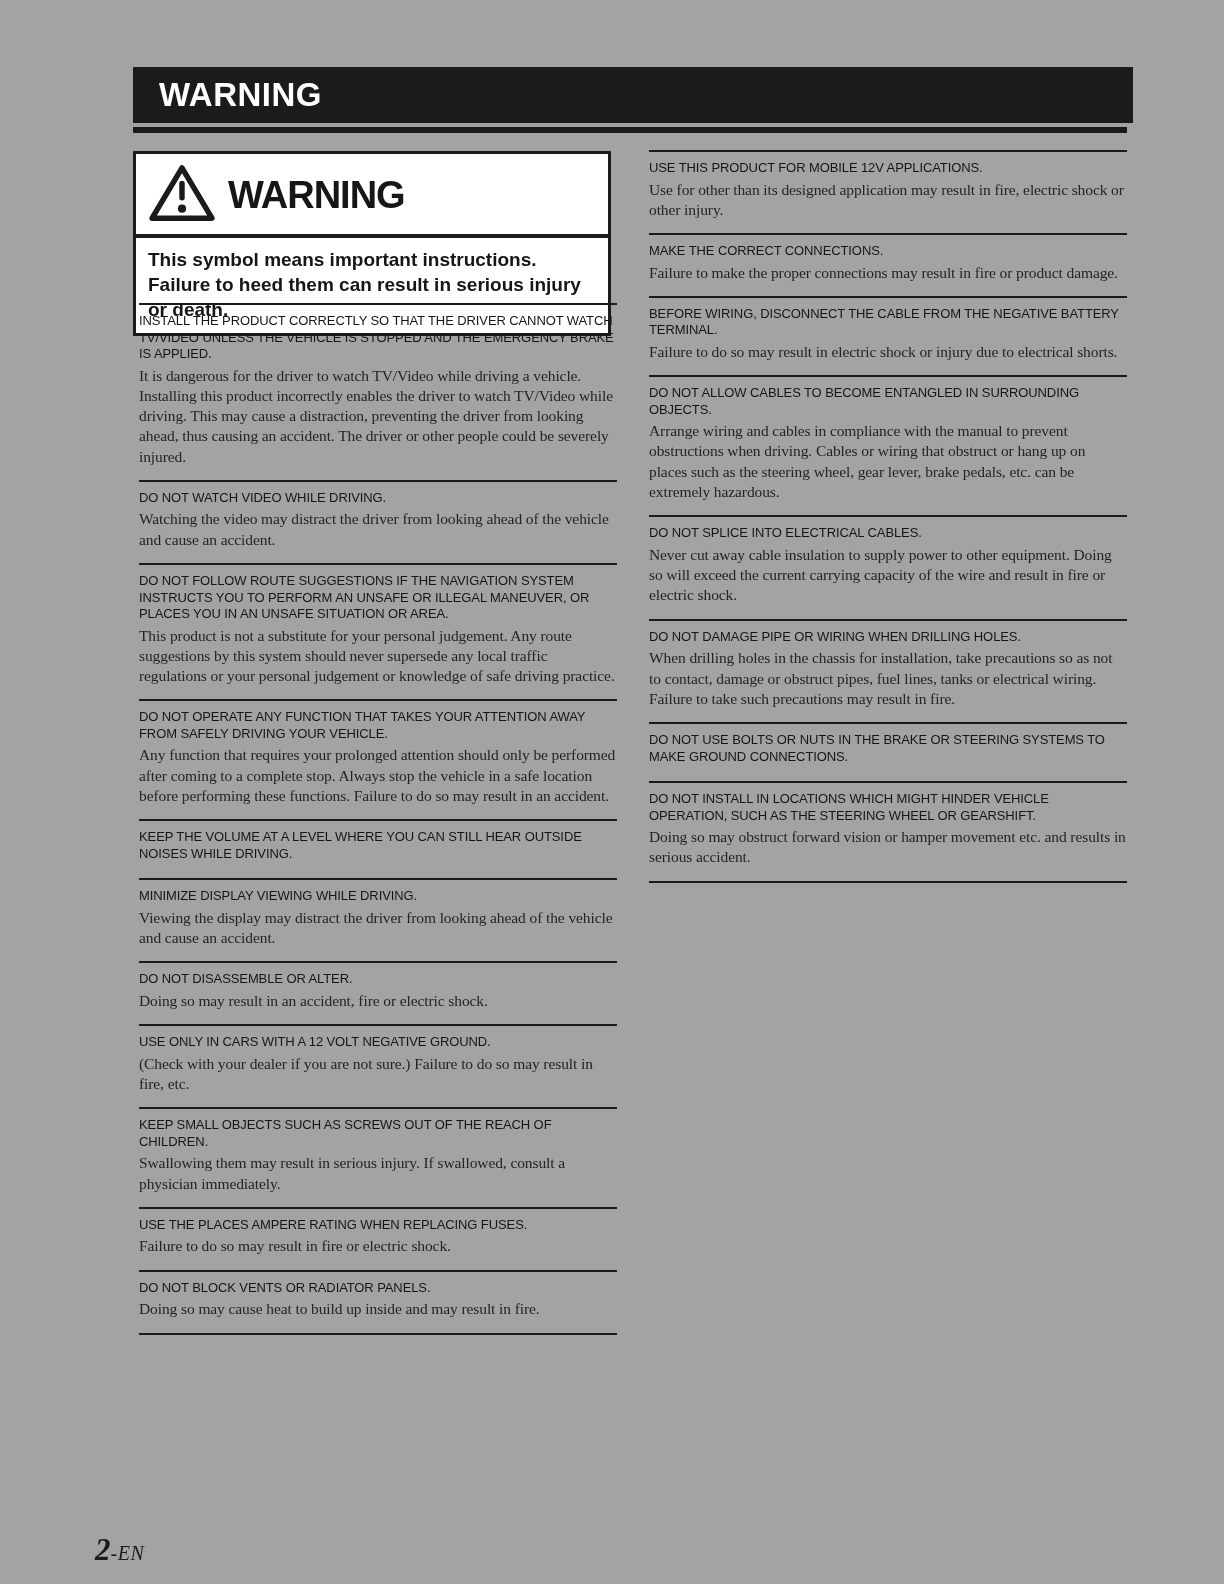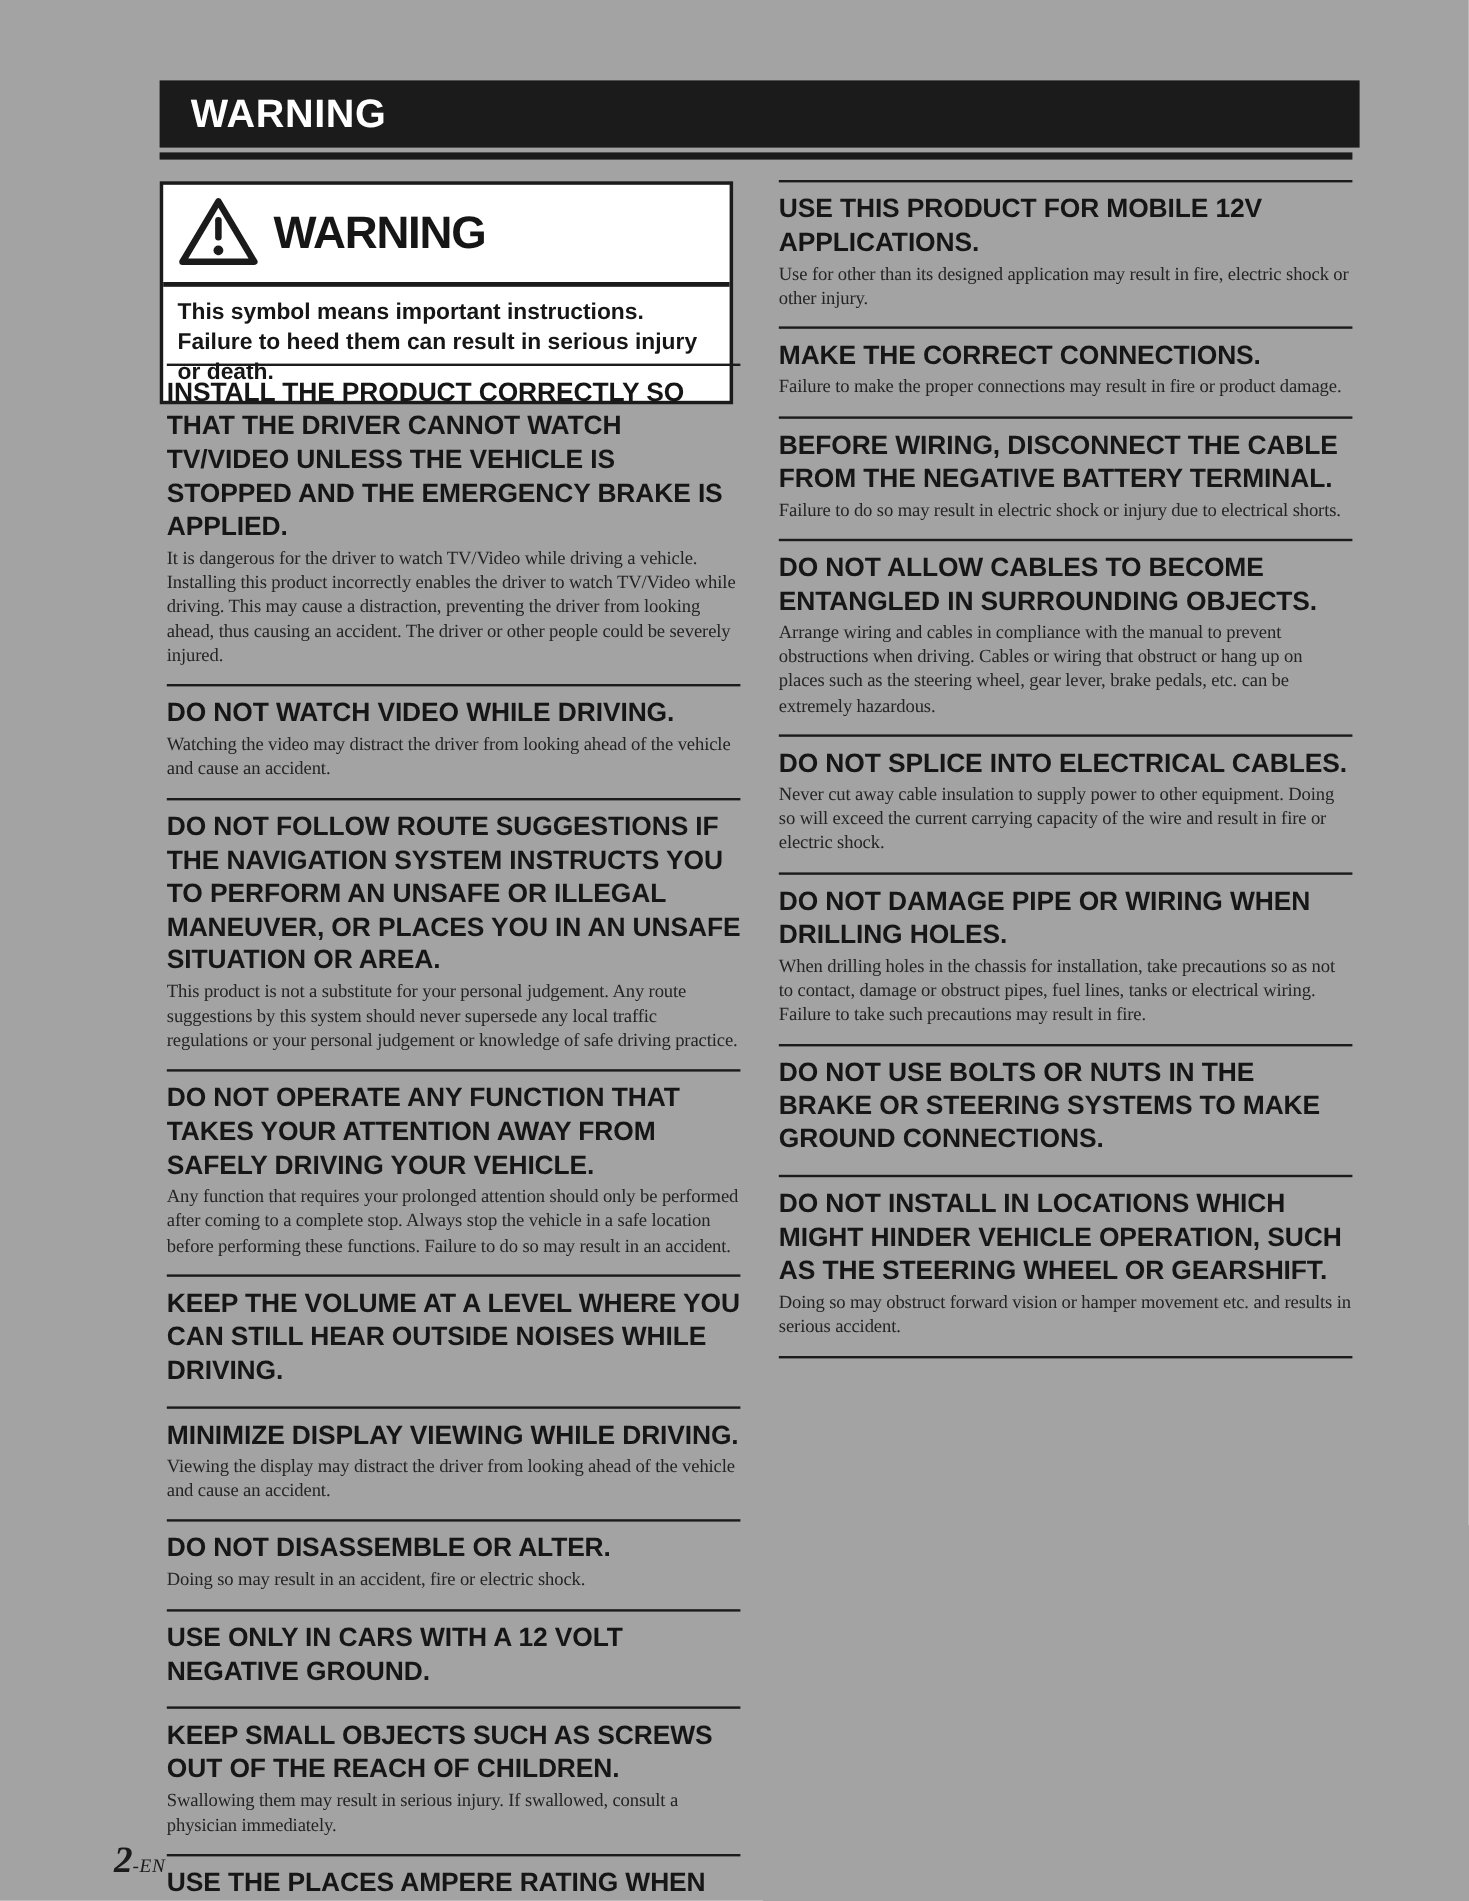--- a/index.html
+++ b/index.html
@@ -73,22 +73,22 @@
   }
   #col-left  { left:115px; top:303px;margin-left:24px; }
   #col-right { left:649px; top:150px; }
 
   .warn-section {
     border-top:2px solid #1b1b1b;
     padding:8px 0 13px 0;
   }
   .warn-heading {
     font-family:"Liberation Sans", sans-serif;
-    font-weight:bold;
-    font-size:22px;
+    font-weight:normal;
+    font-size:13px;
     line-height:1.27;
     letter-spacing:-0.1px;
     color:#161616;
     margin-bottom:3px;
   }
   .warn-body {
     font-family:"Liberation Serif", serif;
     font-size:15.5px;
     line-height:1.31;
     letter-spacing:-0.1px;
@@ -96,21 +96,21 @@
   }
 
   
   .page-num {
     position:absolute; left:95px; top:1532px;
     font-family:"Liberation Serif", serif;
     font-style:italic;
     color:#1b1b1b;
   }
   .page-num .num    { font-size:31px; font-weight:bold; }
-  .page-num .suffix { font-size:16px; letter-spacing:0.5px; }
+  .page-num .suffix { font-size:20px; letter-spacing:0.5px; }
 </style>
 </head>
 <body>
 
 <div class="page">
 
   <div class="header-bar">
     <span class="banner-title">WARNING</span>
   </div>
   <div class="header-rule"></div>
@@ -159,20 +159,21 @@
       <p class="warn-body">Viewing the display may distract the driver from looking ahead of the vehicle and cause an accident.</p>
     </section>
 
     <section class="warn-section">
       <h3 class="warn-heading">DO NOT DISASSEMBLE OR ALTER.</h3>
       <p class="warn-body">Doing so may result in an accident, fire or electric shock.</p>
     </section>
 
     <section class="warn-section">
       <h3 class="warn-heading">USE ONLY IN CARS WITH A 12 VOLT NEGATIVE GROUND.</h3>
+      <p class="warn-body">(Check with your dealer if you are not sure.) Failure to do so may result in fire, etc.</p>
     </section>
 
     <section class="warn-section">
       <h3 class="warn-heading">KEEP SMALL OBJECTS SUCH AS SCREWS OUT OF THE REACH OF CHILDREN.</h3>
       <p class="warn-body">Swallowing them may result in serious injury. If swallowed, consult a physician immediately.</p>
     </section>
 
     <section class="warn-section">
       <h3 class="warn-heading">USE THE PLACES AMPERE RATING WHEN REPLACING FUSES.</h3>
       <p class="warn-body">Failure to do so may result in fire or electric shock.</p>

